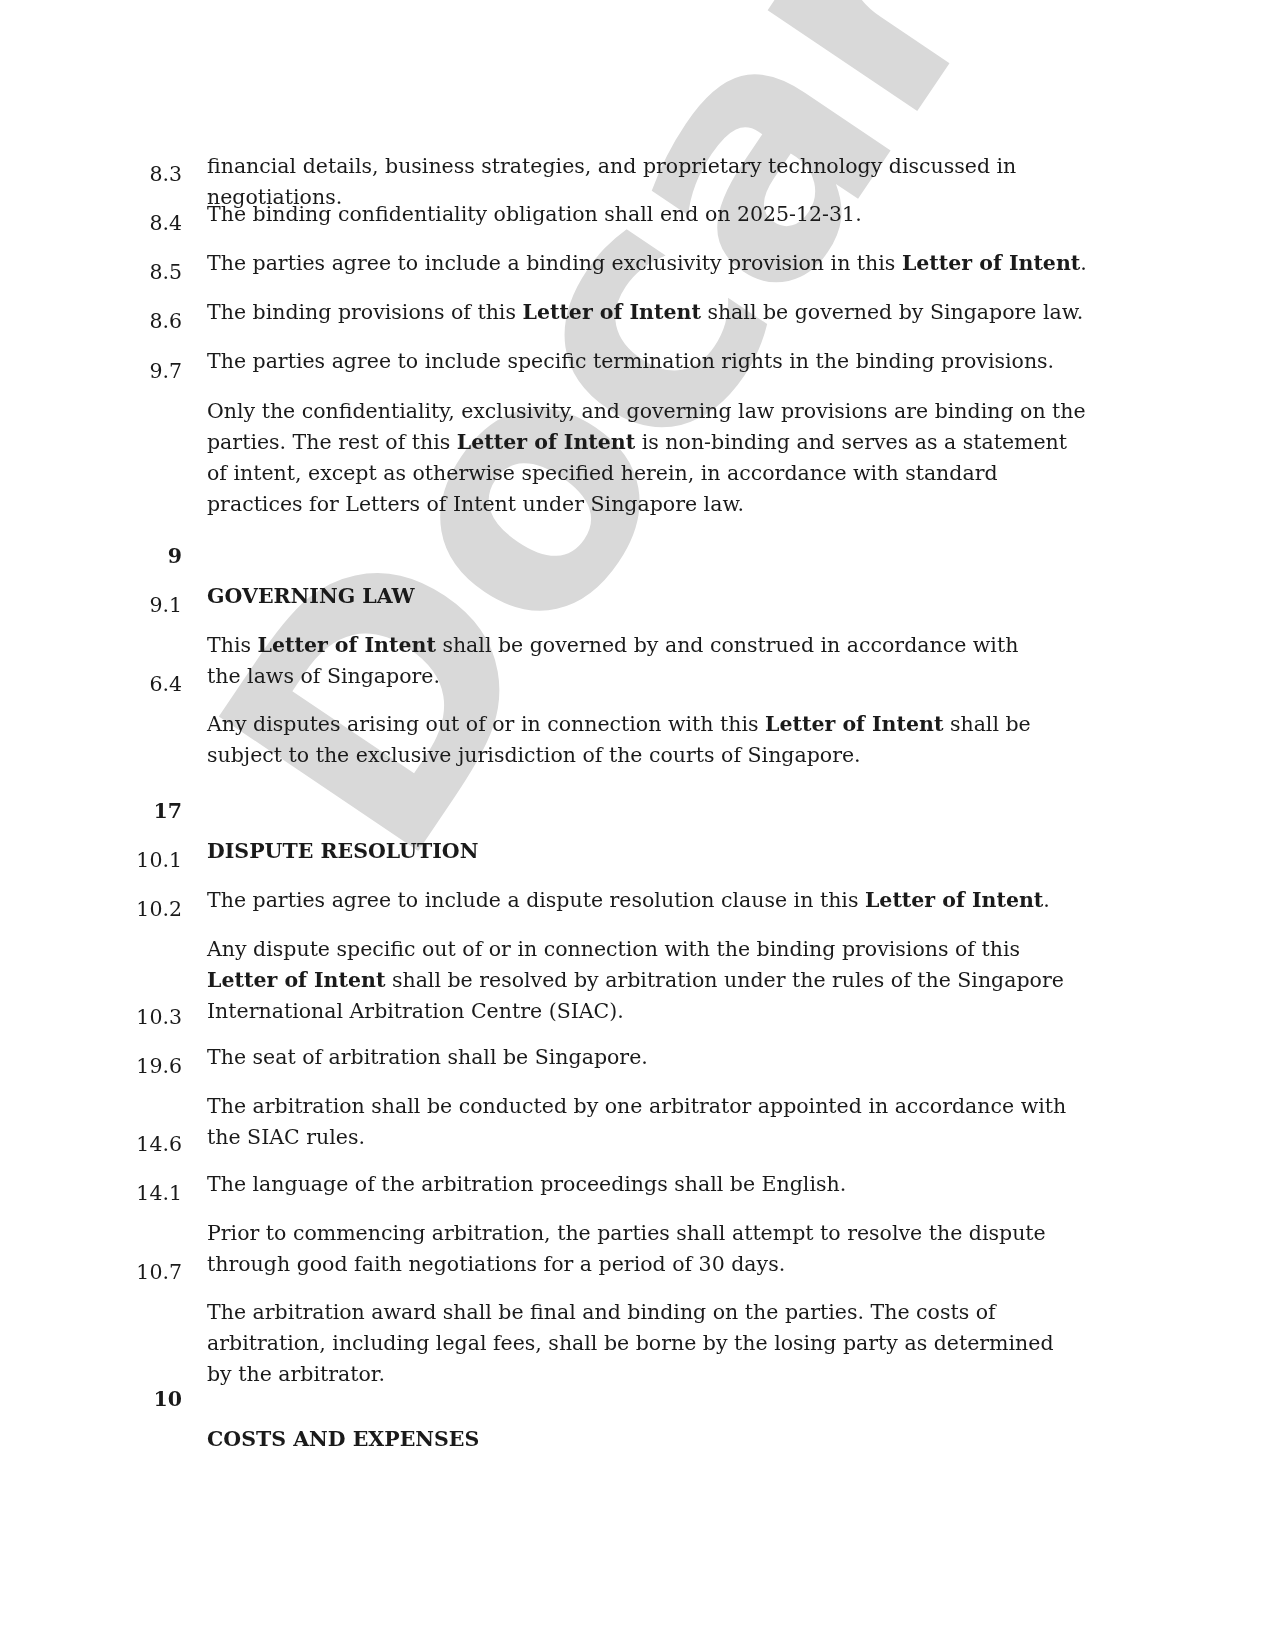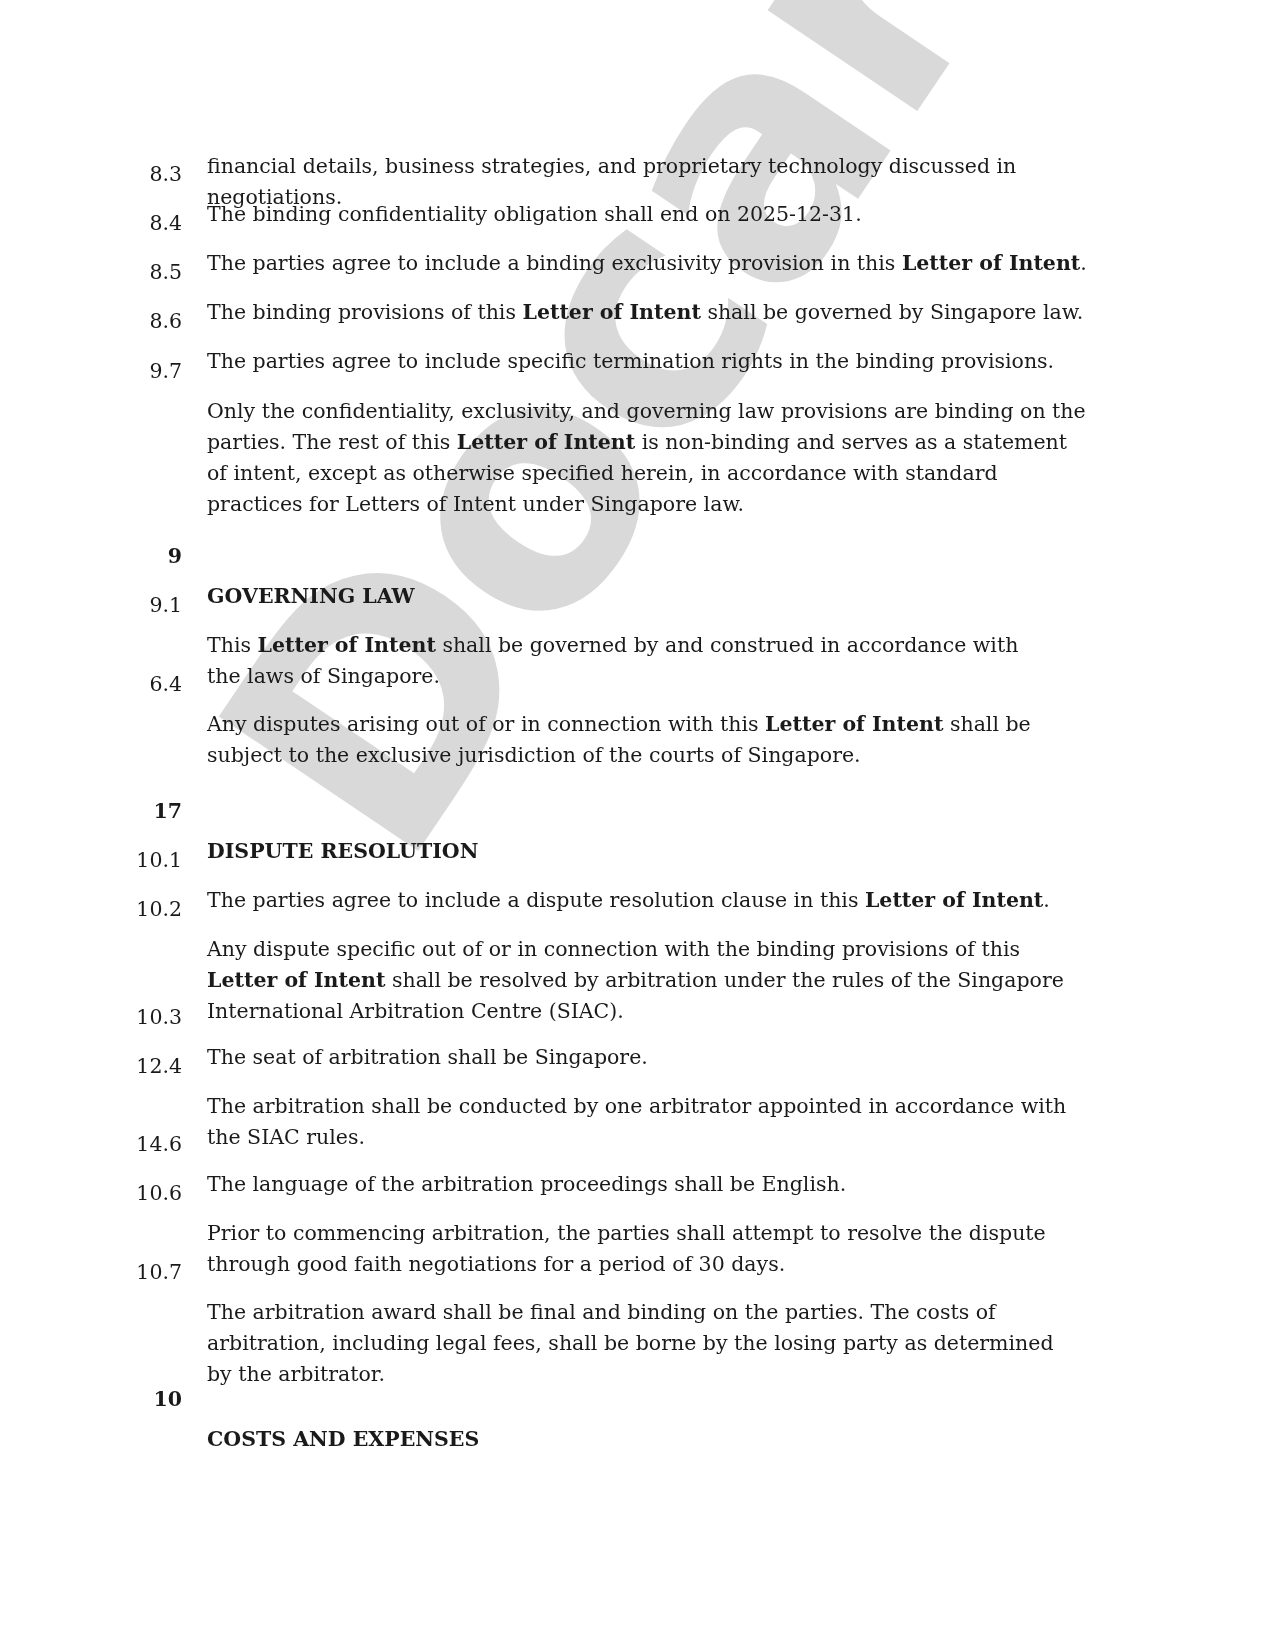--- a/index.html
+++ b/index.html
@@ -85,31 +85,31 @@
       <div class="num">10.2</div>
       <div class="txt" style="width:885px"><span>Any dispute specific out of or in connection with the binding provisions of this </span><b>Letter of Intent</b><span> shall be resolved by arbitration under the rules of the Singapore International Arbitration Centre (SIAC).</span></div>
     </div>
 
     <div class="row" style="top:1002px">
       <div class="num">10.3</div>
       <div class="txt">The seat of arbitration shall be Singapore.</div>
     </div>
 
     <div class="row" style="top:1051px">
-      <div class="num">12.4</div>
+      <div class="num">19.6</div>
       <div class="txt" style="width:860px">The arbitration shall be conducted by one arbitrator appointed in accordance with the SIAC rules.</div>
     </div>
 
     <div class="row" style="top:1129px">
       <div class="num">14.6</div>
       <div class="txt">The language of the arbitration proceedings shall be English.</div>
     </div>
 
     <div class="row" style="top:1178px">
-      <div class="num">10.6</div>
+      <div class="num">14.1</div>
       <div class="txt" style="width:885px">Prior to commencing arbitration, the parties shall attempt to resolve the dispute through good faith negotiations for a period of 30 days.</div>
     </div>
 
     <div class="row" style="top:1257px">
       <div class="num">10.7</div>
       <div class="txt" style="width:850px">The arbitration award shall be final and binding on the parties. The costs of arbitration, including legal fees, shall be borne by the losing party as determined by the arbitrator.</div>
     </div>
 
     <div class="row h" style="top:1384px">
       <div class="num">10</div>

